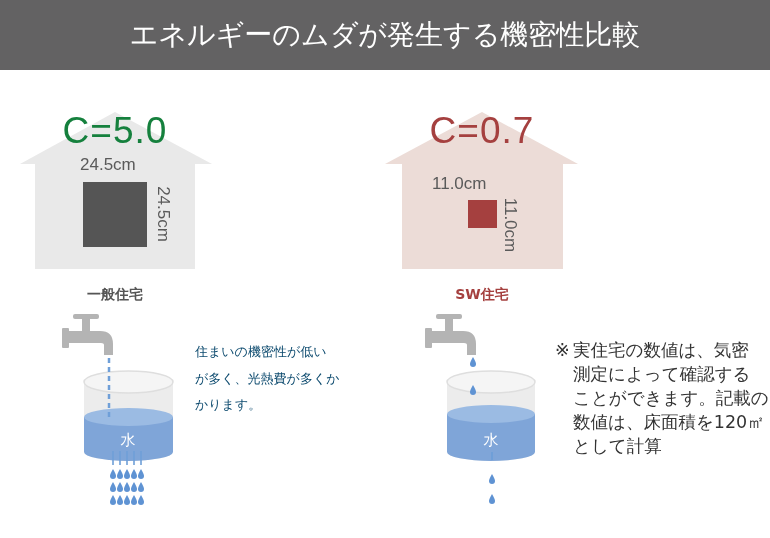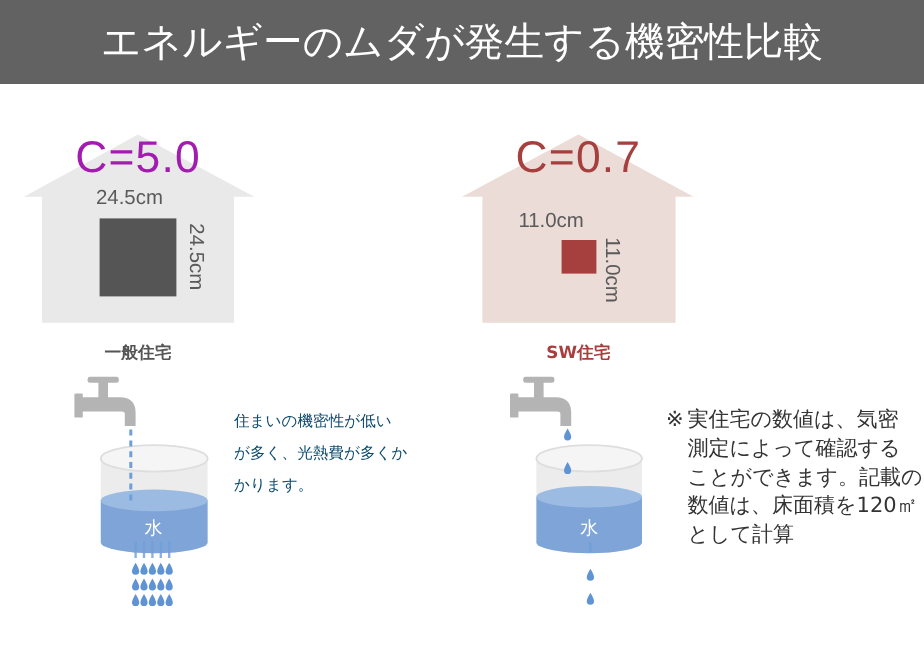--- a/index.html
+++ b/index.html
@@ -8,21 +8,21 @@
       background: #ffffff;
       font-family: "DejaVu Sans", "Liberation Sans", sans-serif;
     }
     .header {
       position: absolute; left: 0; top: 0; width: 770px; height: 70px;
       background: #636263;
     }
     .header-title {
       position: absolute; left: 0; top: 0; width: 770px; height: 70px;
       line-height: 70px; text-align: center; color: #ffffff;
-      font-size: 33px; letter-spacing: 0px;
+      font-size: 28px; letter-spacing: 0px;
     }
     svg.art { position: absolute; left: 0; top: 0; }
     .cval {
       position: absolute; width: 160px; text-align: center;
       font-size: 37px; line-height: 40px; letter-spacing: 1px;
       font-family: "Liberation Sans", "DejaVu Sans", sans-serif;
     }
     .dim {
       position: absolute; font-size: 17px; line-height: 18px; color: #5a5a5a;
       font-family: "Liberation Sans", "DejaVu Sans", sans-serif; white-space: nowrap;
@@ -132,21 +132,21 @@
 
   <g fill="#5f93d3">
     <path d="M473,357 Q476,362 476,364 A3,3 0 0 1 470,364 Q470,362 473,357 Z"></path>
     <path d="M473,385 Q476,390 476,392 A3,3 0 0 1 470,392 Q470,390 473,385 Z"></path>
     <line x1="492" y1="452" x2="492" y2="460" stroke="#6f9fd8" stroke-width="2"></line>
     <path d="M492,474 Q495,479 495,481 A3,3 0 0 1 489,481 Q489,479 492,474 Z"></path>
     <path d="M492,494 Q495,499 495,501 A3,3 0 0 1 489,501 Q489,499 492,494 Z"></path>
   </g>
 </svg>
 
-<div class="cval" style="left:35px; top:111px; color:#a21caf;">C=5.0</div>
+<div class="cval" style="left:35px; top:111px; color:#15803d;">C=5.0</div>
 <div class="dim" style="left:80px; top:156px;">24.5cm</div>
 <div class="dim-v" style="left:128px; top:205px;">24.5cm</div>
 <div class="house-label" style="left:55px; top:286px; color:#555555;">一般住宅</div>
 <div class="water-label" style="left:113px; top:432px;">水</div>
 
 <div class="cval" style="left:402px; top:111px; color:#a5403f;">C=0.7</div>
 <div class="dim" style="left:432px; top:175px;">11.0cm</div>
 <div class="dim-v" style="left:475px; top:216px;">11.0cm</div>
 <div class="house-label" style="left:422px; top:286px; color:#a5403f;text-align:center;">SW住宅</div>
 <div class="water-label" style="left:476px; top:432px;">水</div>

